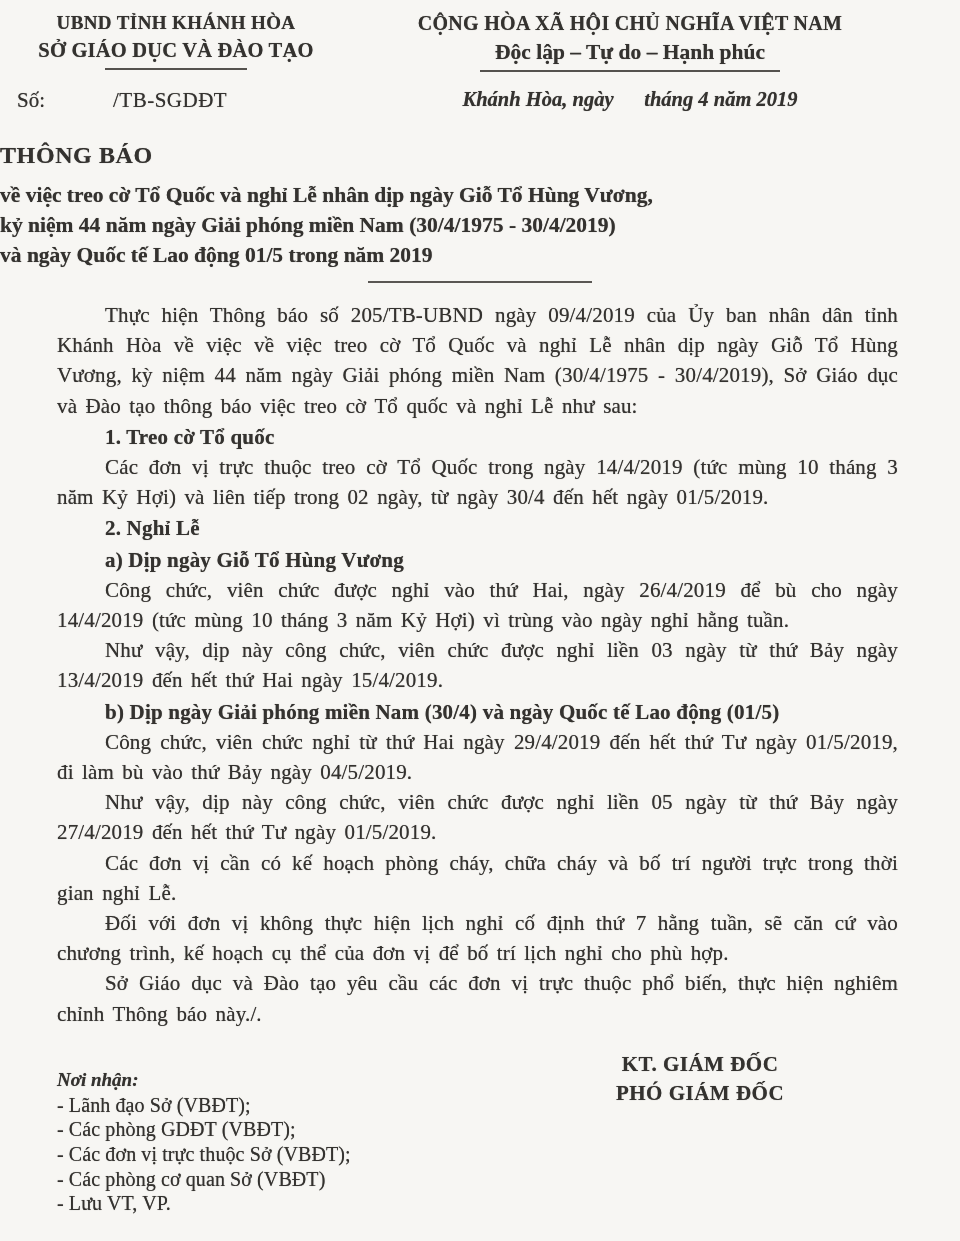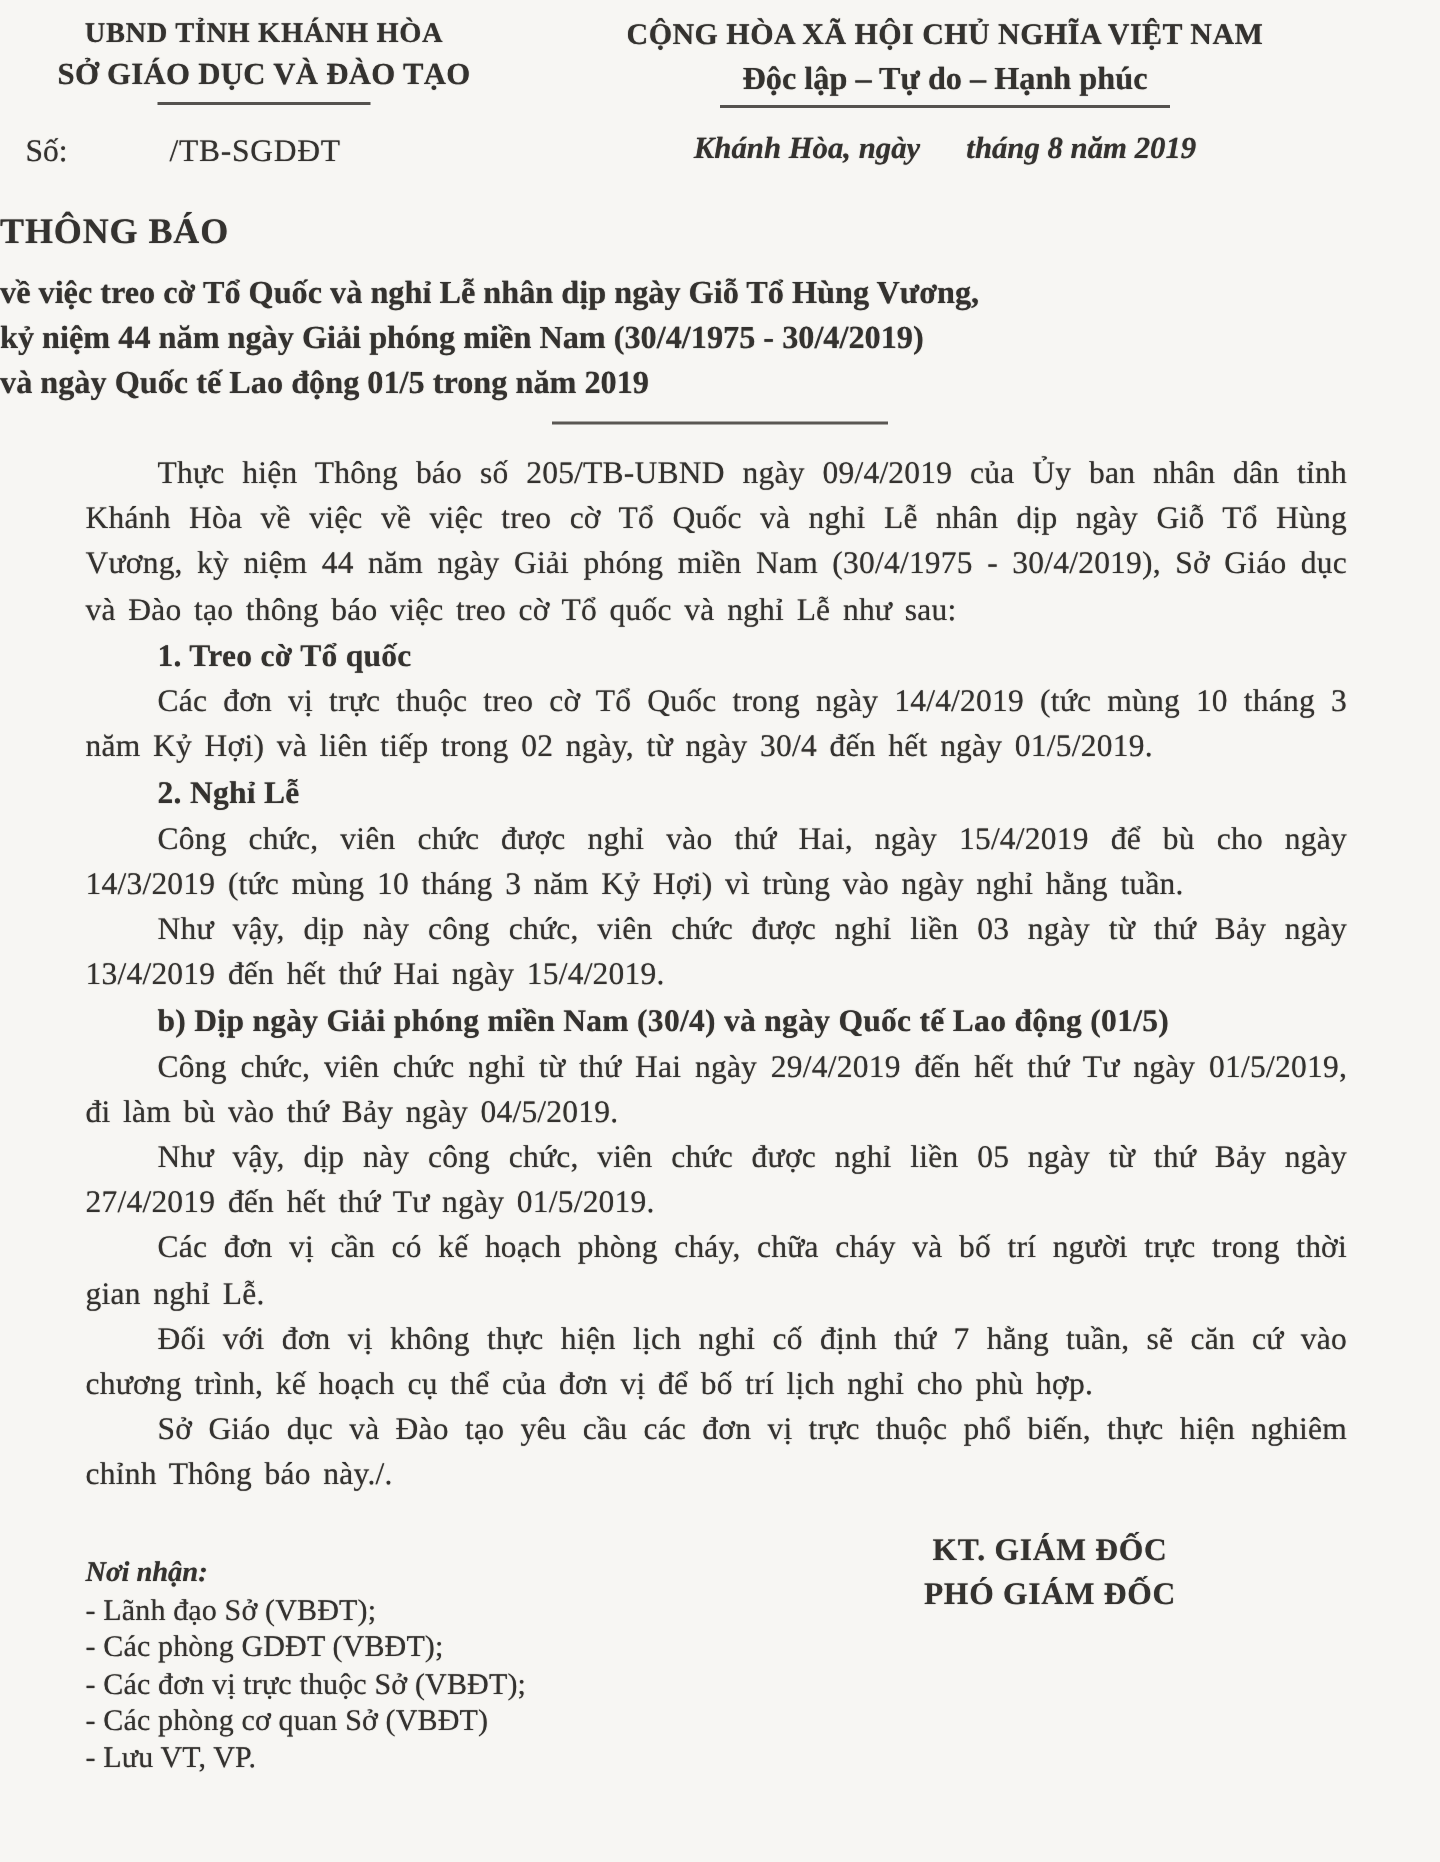--- a/index.html
+++ b/index.html
@@ -86,40 +86,41 @@
       <div class="number-line">
         <span class="number-label">Số:</span>
         <span class="number-value">/TB-SGDĐT</span>
       </div>
     </div>
 
     <div class="republic-block">
       <div class="rep-line1">CỘNG HÒA XÃ HỘI CHỦ NGHĨA VIỆT NAM</div>
       <div class="rep-line2">Độc lập – Tự do – Hạnh phúc</div>
       <div class="rep-underline"></div>
-      <div class="dateline">Khánh Hòa, ngày      tháng 8 năm 2019</div>
+      <div class="dateline">Khánh Hòa, ngày      tháng 4 năm 2019</div>
     </div>
   </div>
 
   <div class="title-block">
     <h1 class="doc-title">THÔNG BÁO</h1>
     <div class="doc-subtitle">
       <div>về việc treo cờ Tổ Quốc và nghỉ Lễ nhân dịp ngày Giỗ Tổ Hùng Vương,</div>
       <div>kỷ niệm 44 năm ngày Giải phóng miền Nam (30/4/1975 - 30/4/2019)</div>
       <div>và ngày Quốc tế Lao động 01/5 trong năm 2019</div>
     </div>
     <div class="title-divider"></div>
   </div>
 
   <div class="doc-body">
       <p class="para">Thực hiện Thông báo số 205/TB-UBND ngày 09/4/2019 của Ủy ban nhân dân tỉnh Khánh Hòa về việc về việc treo cờ Tổ Quốc và nghỉ Lễ nhân dịp ngày Giỗ Tổ Hùng Vương, kỳ niệm 44 năm ngày Giải phóng miền Nam (30/4/1975 - 30/4/2019), Sở Giáo dục và Đào tạo thông báo việc treo cờ Tổ quốc và nghỉ Lễ như sau:</p>
       <h4 class="sec-heading">1. Treo cờ Tổ quốc</h4>
       <p class="para">Các đơn vị trực thuộc treo cờ Tổ Quốc trong ngày 14/4/2019 (tức mùng 10 tháng 3 năm Kỷ Hợi) và liên tiếp trong 02 ngày, từ ngày 30/4 đến hết ngày 01/5/2019.</p>
       <h4 class="sec-heading">2. Nghỉ Lễ</h4>
-      <p class="para">Công chức, viên chức được nghỉ vào thứ Hai, ngày 15/4/2019 để bù cho ngày 14/3/2019 (tức mùng 10 tháng 3 năm Kỷ Hợi) vì trùng vào ngày nghỉ hằng tuần.</p>
+      <h4 class="sec-heading">a) Dịp ngày Giỗ Tổ Hùng Vương</h4>
+      <p class="para">Công chức, viên chức được nghỉ vào thứ Hai, ngày 26/4/2019 để bù cho ngày 14/4/2019 (tức mùng 10 tháng 3 năm Kỷ Hợi) vì trùng vào ngày nghỉ hằng tuần.</p>
       <p class="para">Như vậy, dịp này công chức, viên chức được nghỉ liền 03 ngày từ thứ Bảy ngày 13/4/2019 đến hết thứ Hai ngày 15/4/2019.</p>
       <h4 class="sec-heading">b) Dịp ngày Giải phóng miền Nam (30/4) và ngày Quốc tế Lao động (01/5)</h4>
       <p class="para">Công chức, viên chức nghỉ từ thứ Hai ngày 29/4/2019 đến hết thứ Tư ngày 01/5/2019, đi làm bù vào thứ Bảy ngày 04/5/2019.</p>
       <p class="para">Như vậy, dịp này công chức, viên chức được nghỉ liền 05 ngày từ thứ Bảy ngày 27/4/2019 đến hết thứ Tư ngày 01/5/2019.</p>
       <p class="para">Các đơn vị cần có kế hoạch phòng cháy, chữa cháy và bố trí người trực trong thời gian nghỉ Lễ.</p>
       <p class="para">Đối với đơn vị không thực hiện lịch nghỉ cố định thứ 7 hằng tuần, sẽ căn cứ vào chương trình, kế hoạch cụ thể của đơn vị để bố trí lịch nghỉ cho phù hợp.</p>
       <p class="para">Sở Giáo dục và Đào tạo yêu cầu các đơn vị trực thuộc phổ biến, thực hiện nghiêm chỉnh Thông báo này./.</p>
     </div>
 
   <div class="doc-footer">

